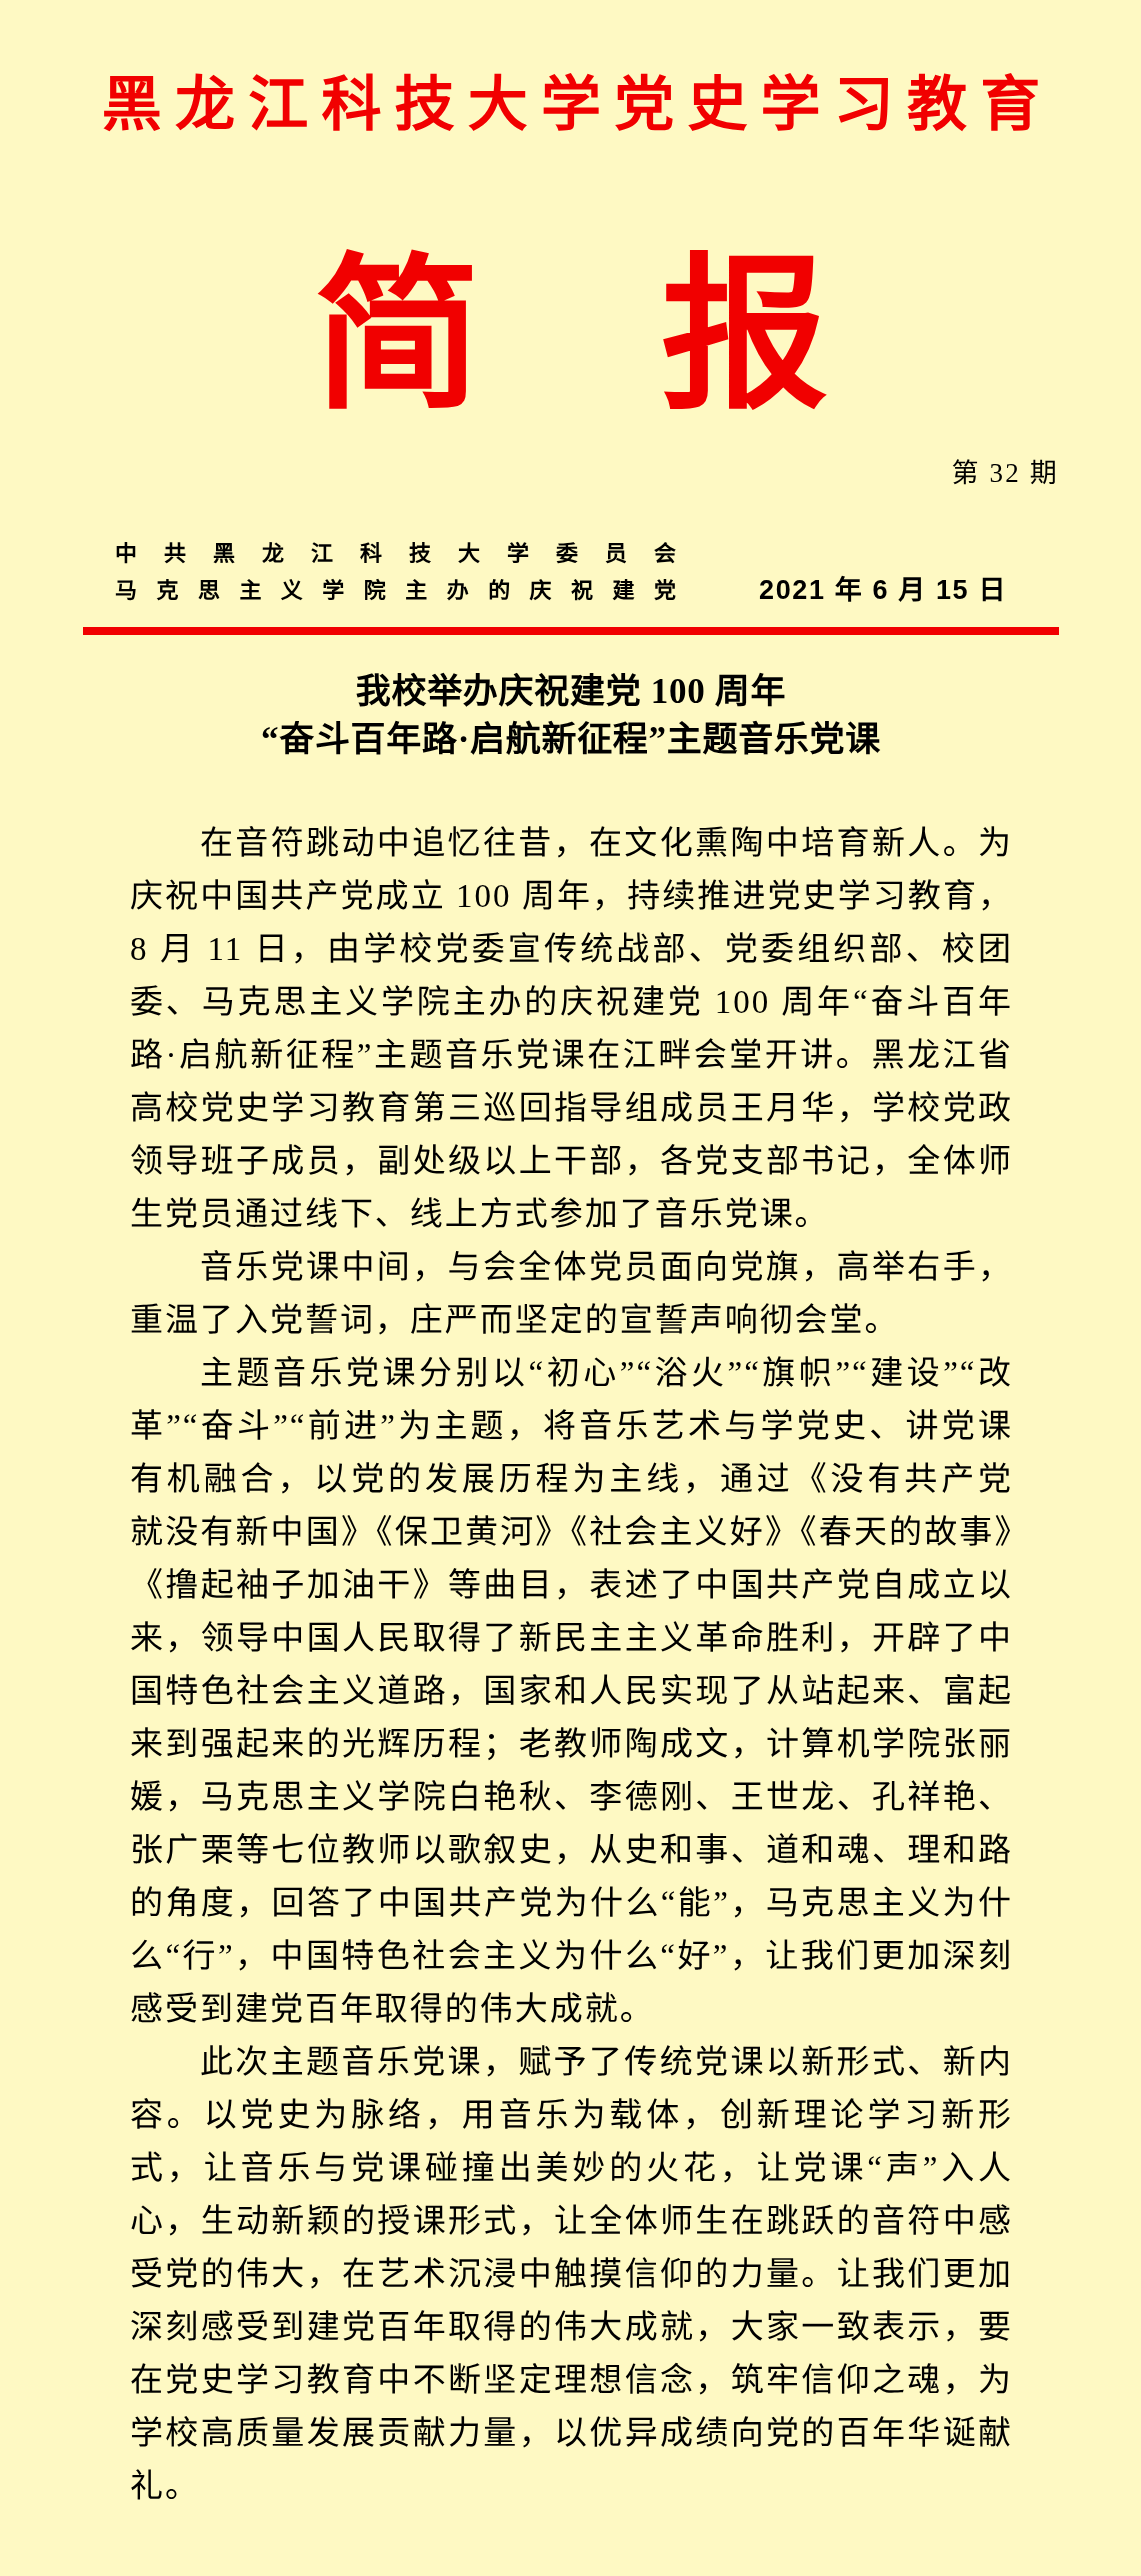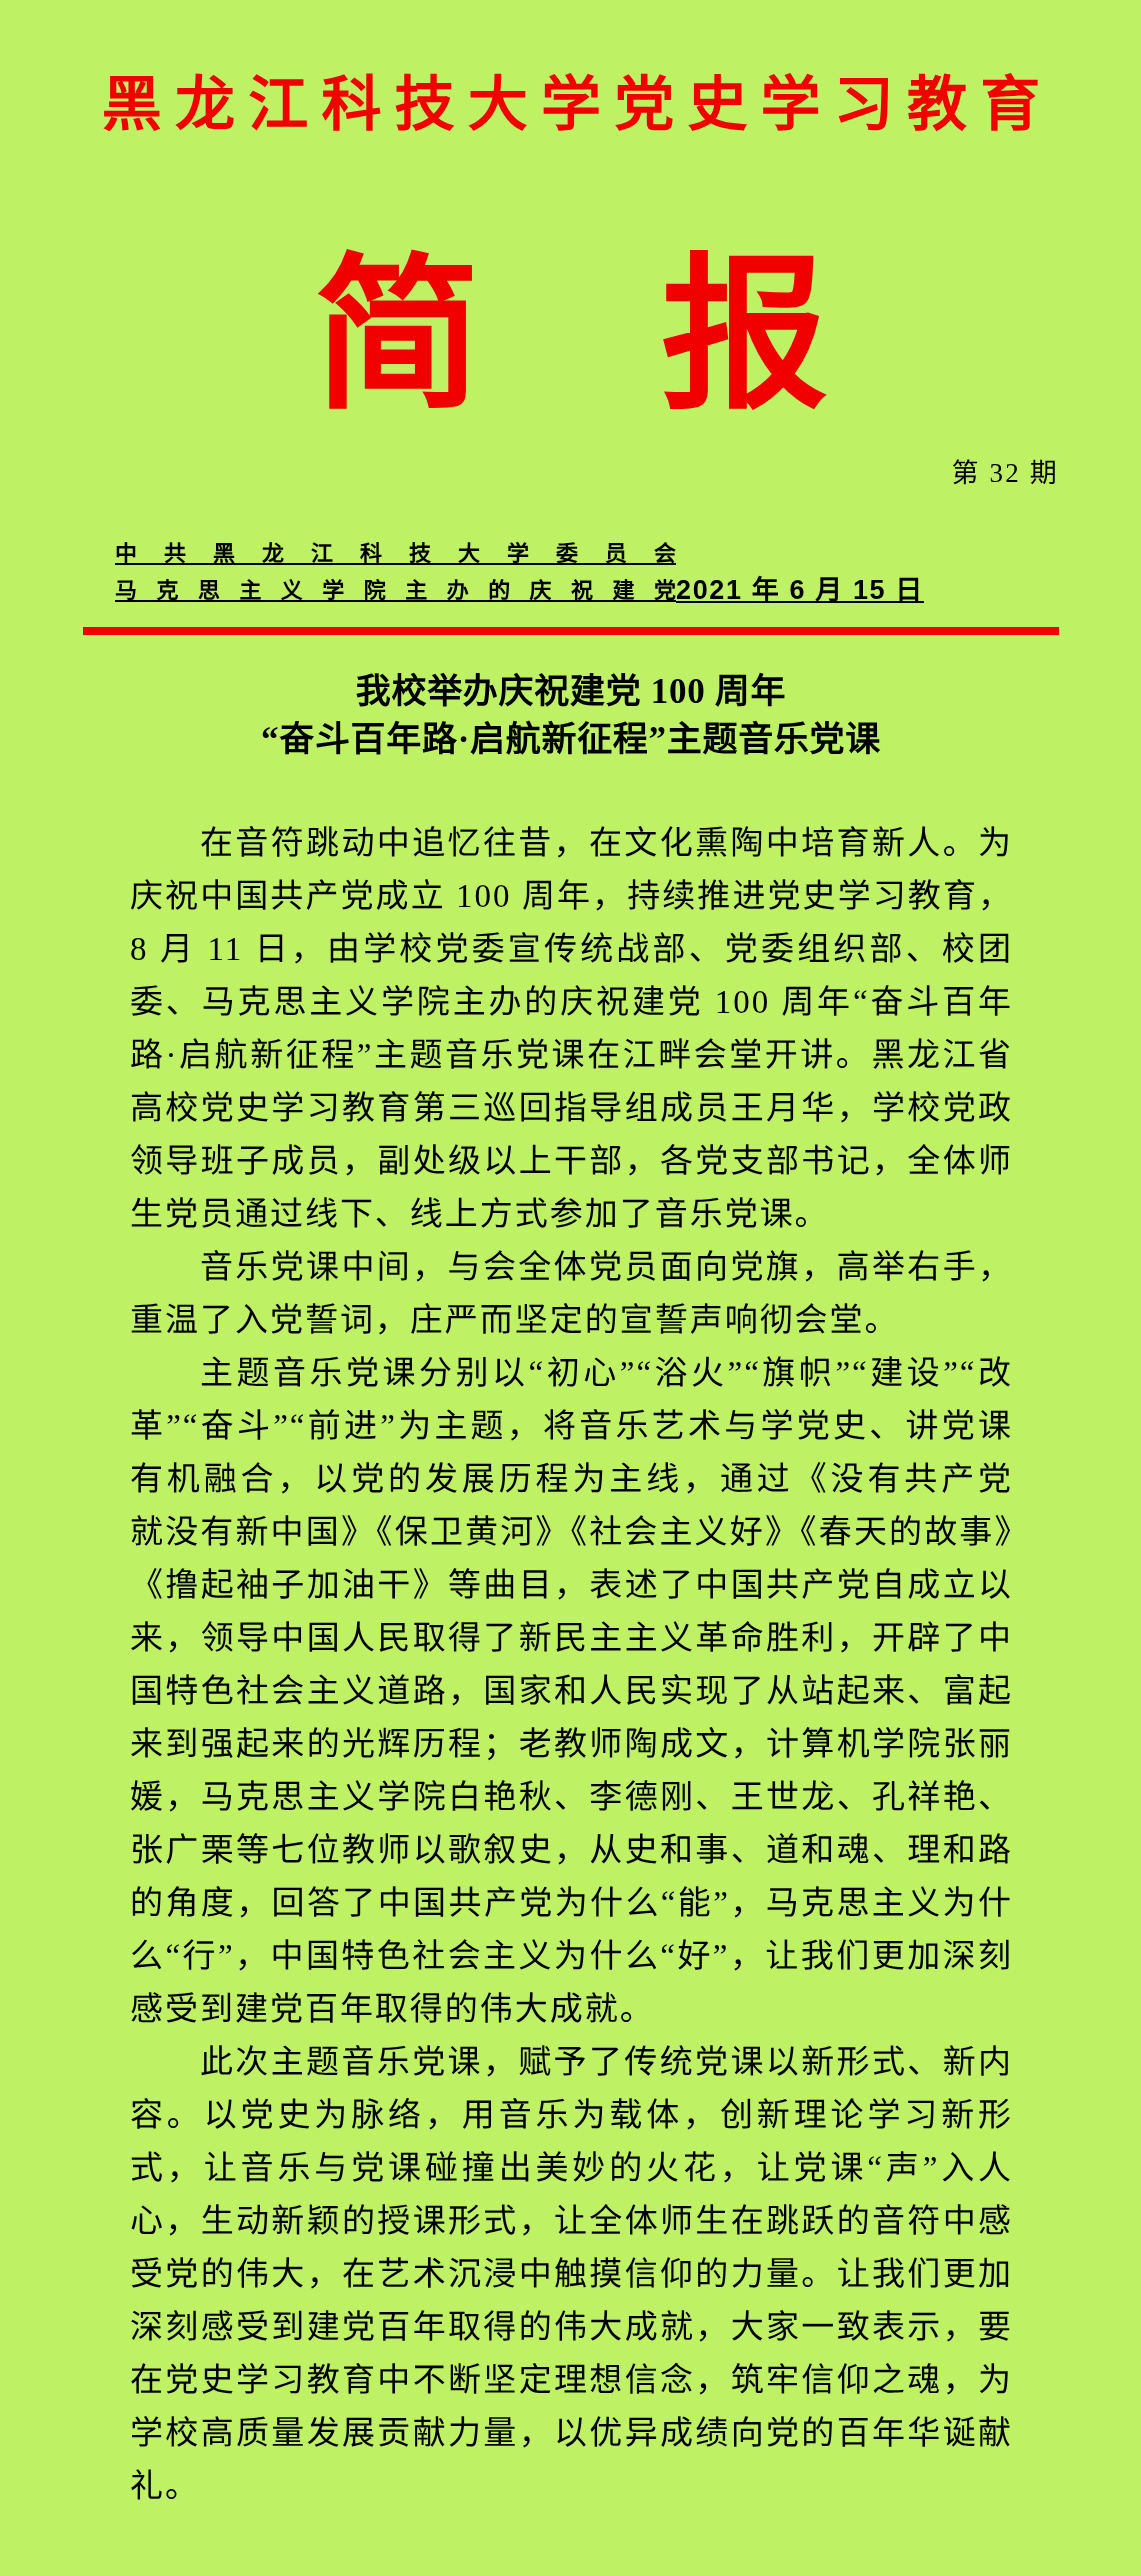--- a/index.html
+++ b/index.html
@@ -5,21 +5,21 @@
   html, body {
     margin: 0;
     padding: 0;
     background: #ffffff;
   }
   .page {
     position: relative;
     width: 1142px;
     height: 2576px;
     margin: 0 auto;
-    background: #bef264;
+    background: #fef9c3;
     box-sizing: border-box;
     padding: 0 83px;
     overflow: hidden;
     color: #000;
     font-family: "Liberation Serif", "DejaVu Serif", serif;
   }
 
   
   .org-title {
     margin-top: 69px;
@@ -47,26 +47,26 @@
     text-align: right;
     font-size: 27px;
     line-height: 1.2;
     letter-spacing: 0.08em;
   }
 
   
   .issuer-row {
     margin-top: 45px;
     display: flex;
+    justify-content: space-between;
     align-items: flex-end;
     padding-left: 32px;
     padding-right: 52px;
     font-family: "Liberation Sans", "DejaVu Sans", sans-serif;
     font-weight: bold;
-    text-decoration: underline;
   }
   .issuer-lines {
     width: 561px;
     font-size: 22px;
     line-height: 37px;
   }
   .issuer-lines .jline {
     text-align: justify;
     text-align-last: justify;
   }

